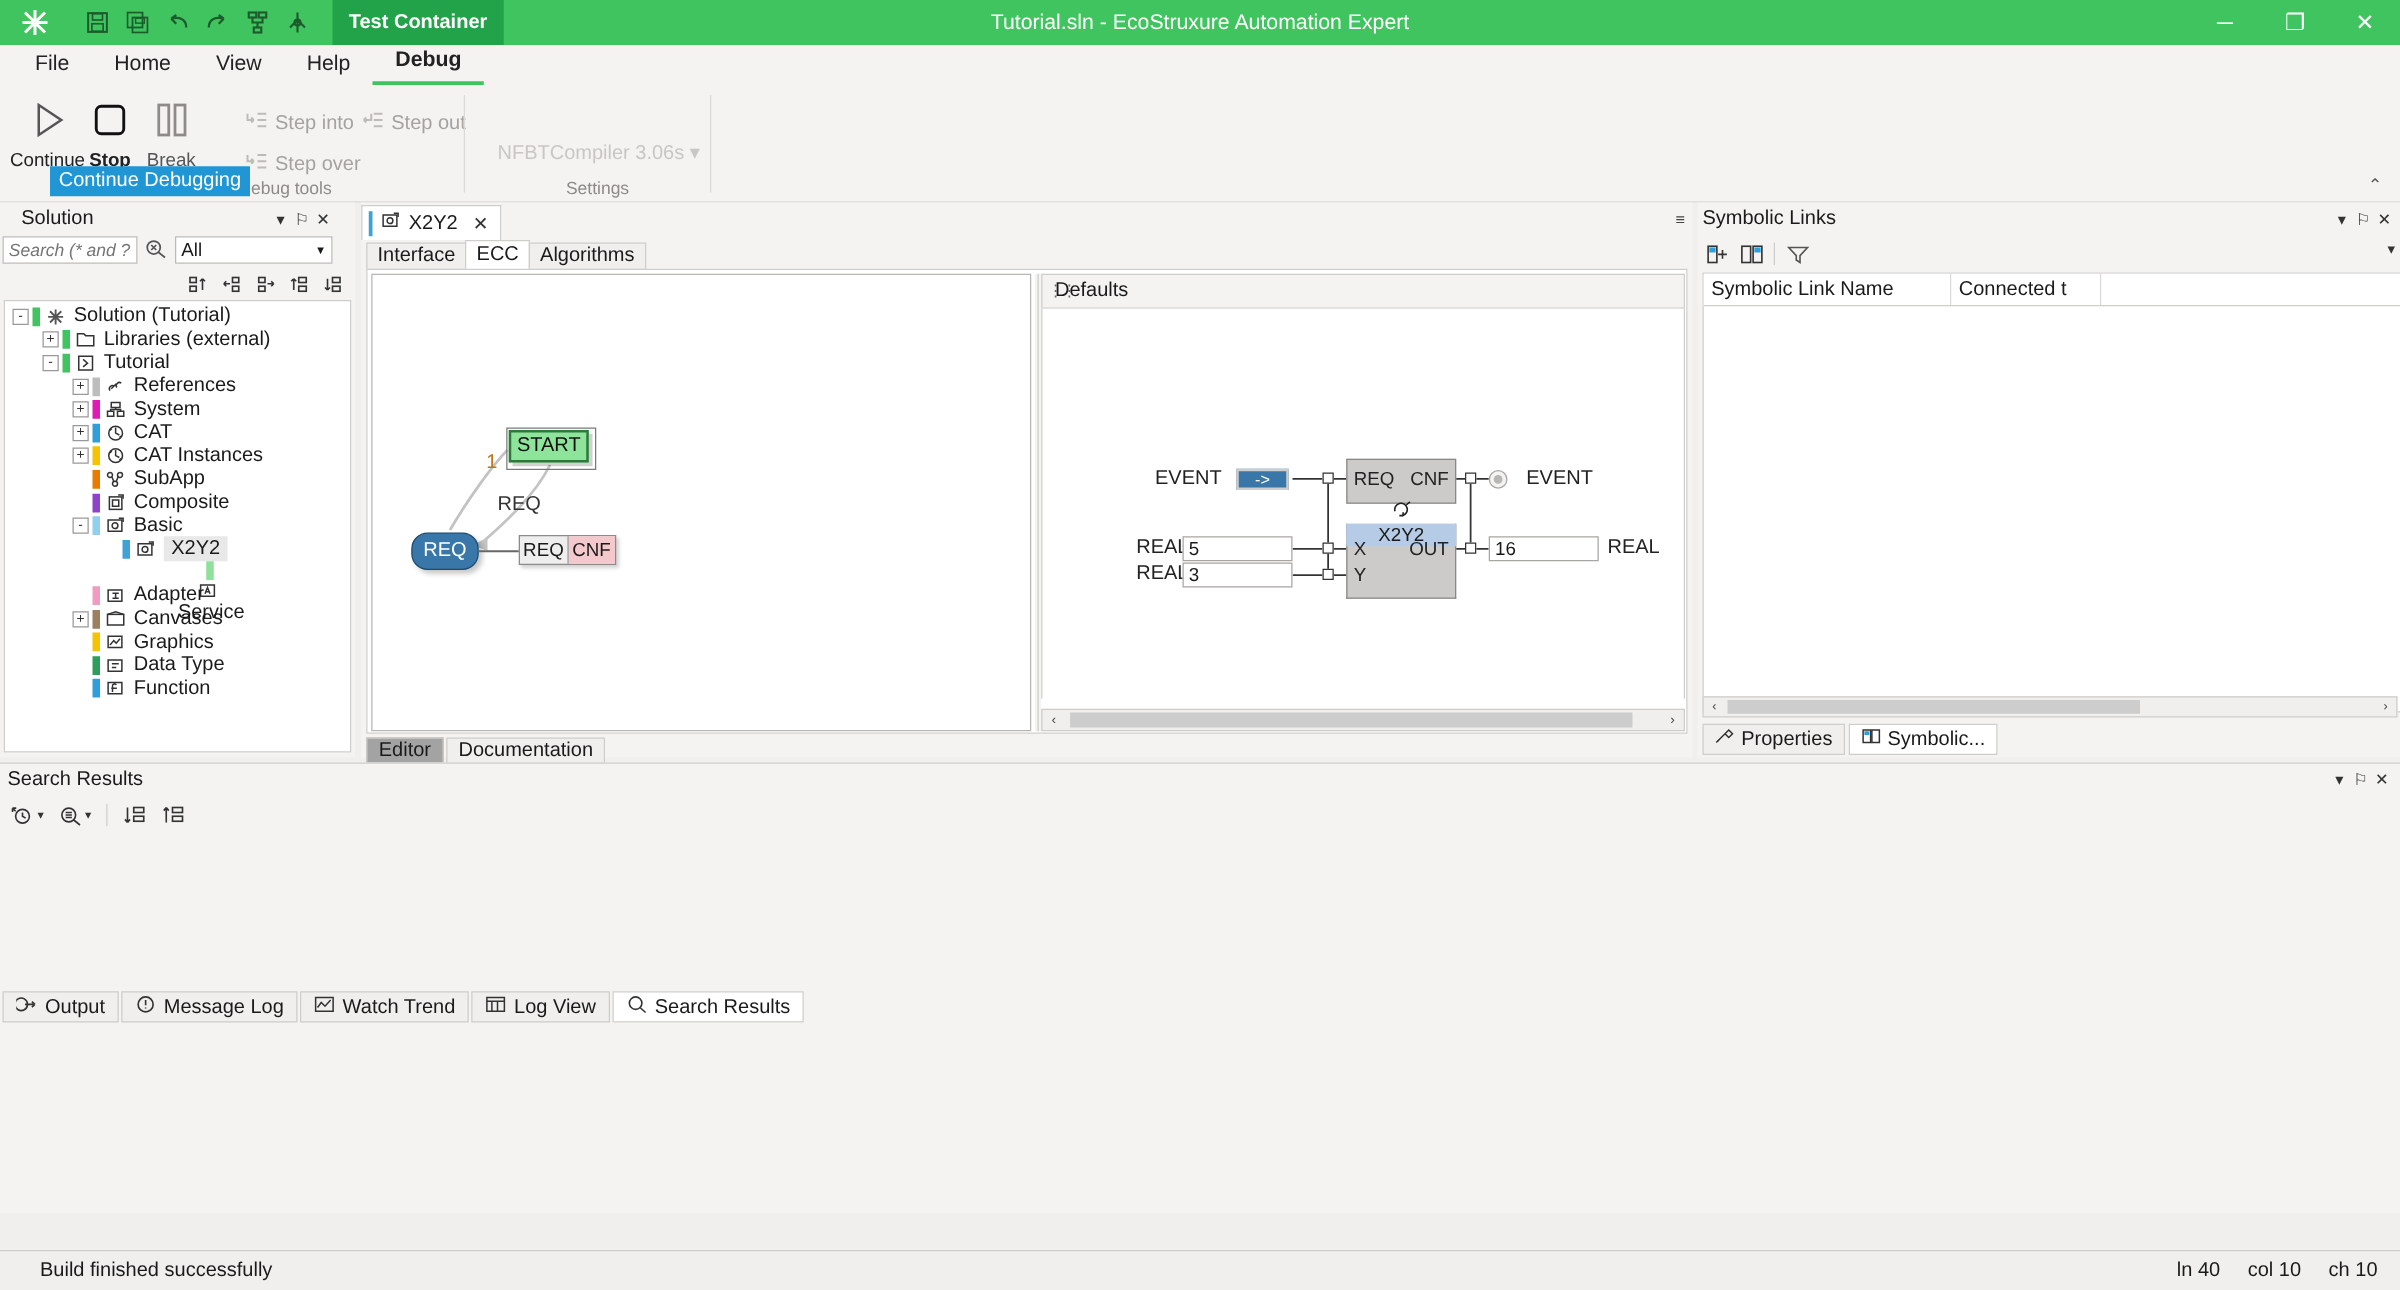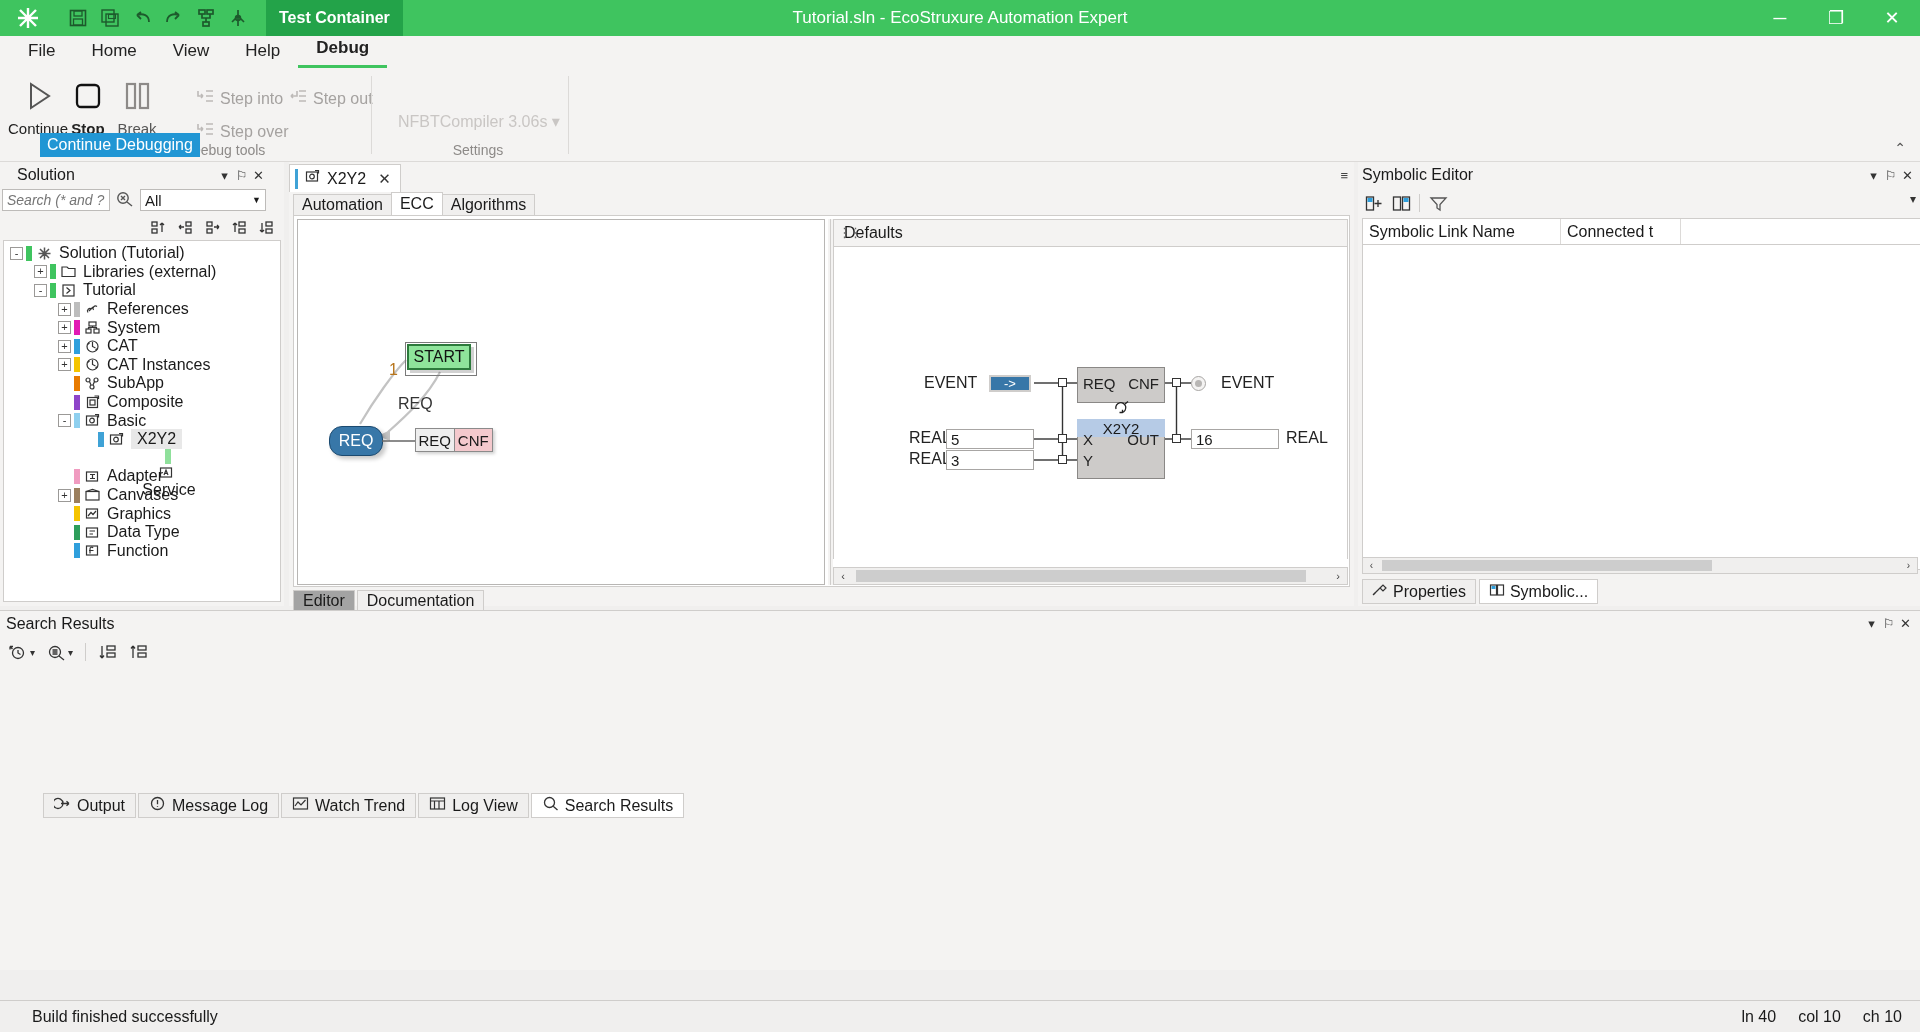--- a/index.html
+++ b/index.html
@@ -196,21 +196,21 @@
 
   
   #sr { left:0; top:610px; width:1920px; height:360px; background:#f4f3f2; border:none; }
   .sr-title { position:absolute; left:0; top:0; width:1920px; height:26px; display:flex; align-items:center; padding:0 6px; font-size:16px; border-top:1px solid #cfcdcb; }
   .sr-title .sp { flex:1; }
   .sr-title .hb { width:17px; text-align:center; font-size:13px; color:#333; }
   .sr-tools { position:absolute; left:4px; top:28px; width:1912px; height:28px; display:flex; align-items:center; gap:3px; }
   .sr-tools .ti { height:22px; display:flex; align-items:center; justify-content:center; font-size:14px; color:#333; padding:0 4px; gap:2px; }
   .sr-tools .sep { width:1px; height:18px; background:#cfcdcb; margin:0 5px; }
   .sr-body { position:absolute; left:4px; top:56px; width:1912px; height:124px; background:#fff; border:1px solid #cfcdcb; padding:8px 0 0 24px; font-size:16px; }
-  .sr-tabs { position:absolute; left:2px; top:182px; height:26px; display:flex; align-items:flex-end;margin-left:41px; }
+  .sr-tabs { position:absolute; left:2px; top:182px; height:26px; display:flex; align-items:flex-end; }
   .srtab { height:25px; border:1px solid #cfcdcb; background:#f0efee; display:flex; align-items:center; gap:6px; padding:0 10px; font-size:16px; margin-right:2px; }
   .srtab.active { background:#fff; }
 
   
   .statusbar { position:absolute; left:0; top:1000px; width:1920px; height:32px; background:#f0efee; border-top:1px solid #cfcdcb; display:flex; align-items:center; }
   .sb-text { padding-left:32px; font-size:16px; }
   .sb-right { position:absolute; right:18px; display:flex; gap:22px; font-size:16px; }
 </style>
 </head>
 <body>
@@ -678,21 +678,21 @@
               </g>
             </svg>
         </span>
         <span>X2Y2</span>
         <span class="x">✕</span>
       </div>
     </div>
     <div class="doc-chev">≡</div>
 
     <div class="inner-tabs">
-      <div class="itab">Automation</div>
+      <div class="itab">Interface</div>
       <div class="itab active">ECC</div>
       <div class="itab">Algorithms</div>
     </div>
 
     <div class="editor-body">
 
       <div class="ecc-canvas">
         <svg width="526" height="364" viewBox="0 0 526 364" style="position:absolute;left:0;top:0;">
           <path d="M108 140 C 96 152, 76 180, 62 204" fill="none" stroke="#c3c3c3" stroke-width="2.2"></path>
           <path d="M142 152 C 130 176, 108 196, 90 212" fill="none" stroke="#c3c3c3" stroke-width="2.2"></path>
@@ -800,21 +800,21 @@
     </div>
 
     <div class="bottom-tabs">
       <div class="btab active">Editor</div>
       <div class="btab">Documentation</div>
     </div>
   </div>
 
   <div class="panel" id="sym">
     <div class="sym-title">
-      <span>Symbolic Editor</span>
+      <span>Symbolic Links</span>
       <span class="sp"></span>
       <span class="hb">▾</span>
       <span class="hb">⚐</span>
       <span class="hb">✕</span>
     </div>
     <div class="sym-tools">
       <span class="ti">
         <svg width="19" height="17" viewBox="0 0 19 17">
             <g stroke="#333" stroke-width="1.3" fill="none">
               <rect x="1.5" y="2" width="7" height="13"></rect>

